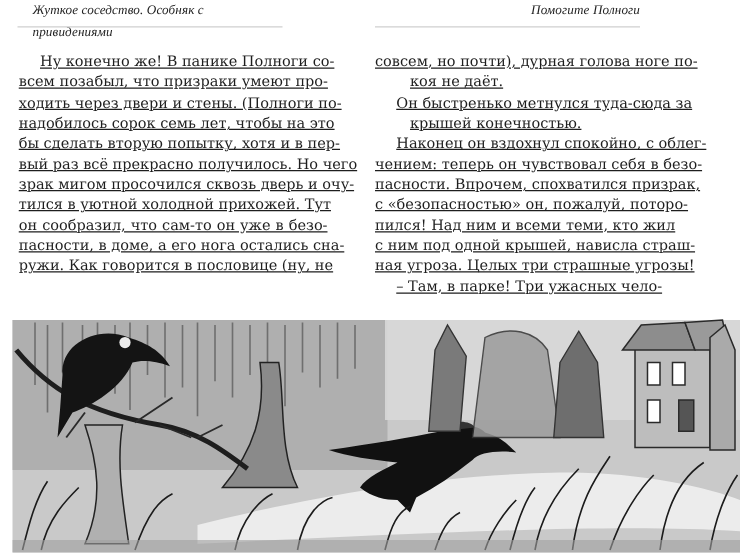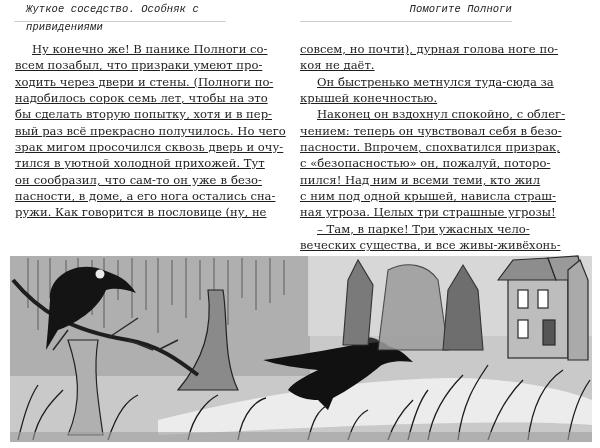--- a/index.html
+++ b/index.html
@@ -4,21 +4,21 @@
 <style>
   html, body { margin: 0; padding: 0; }
   body {
     width: 600px; height: 448px; overflow: hidden;
     background: #ffffff; position: relative;
     font-family: "DejaVu Serif", "Liberation Serif", serif;
     color: #1e1e1e;
   }
   .running-head {
     position: absolute; top: 0; height: 24px;
-    font-family: Liberation Mono, monospace;
+    font-family: Liberation Serif, serif;
     font-style: italic; font-size: 10.5px; letter-spacing: 0.1px;
     color: #222;
     line-height: 18px;
   }
   .running-head .txt { display: block; }
   .running-head .rule {
     position: absolute; left: 0; right: 0; top: 21px; height: 1px;
     background: #cfcfcf;
   }
   #rh-left { left: 14px; width: 212px; }
@@ -31,21 +31,21 @@
     font-size: 11.6px; line-height: 16.35px;
     text-align: justify;
     text-decoration: underline;
   }
   #col-left { left: 15px; width: 247px; }
   #col-right { left: 300px; width: 215px; }
   .line {
     display: block; white-space: nowrap;
     text-align: justify; text-align-last: justify;
   }
-  .line.last { text-align-last: left; }
+  .line.last { text-align-last: left; margin-left: 28px; }
   .line.indent { padding-left: 17px; }
 
   
   #illustration {
     position: absolute; left: 8px; top: 250px; width: 586px; height: 194px;
   }
   #illustration svg { width: 100%; height: 100%; display: block; }
 </style>
 </head>
 <body>
@@ -78,21 +78,20 @@
     <span class="line indent">Он быстренько метнулся туда-сюда за</span>
     <span class="line last">крышей конечностью.</span>
     <span class="line indent">Наконец он вздохнул спокойно, с облег-</span>
     <span class="line">чением: теперь он чувствовал себя в безо-</span>
     <span class="line">пасности. Впрочем, спохватился призрак,</span>
     <span class="line">с «безопасностью» он, пожалуй, поторо-</span>
     <span class="line">пился! Над ним и всеми теми, кто жил</span>
     <span class="line">с ним под одной крышей, нависла страш-</span>
     <span class="line">ная угроза. Целых три страшные угрозы!</span>
     <span class="line indent">– Там, в парке! Три ужасных чело-</span>
-    <span class="line">веческих существа, и все живы-живёхонь-</span>
   </div>
 
 <div id="illustration">
   <svg viewBox="0 0 586 194" preserveAspectRatio="none">
     <defs>
       <filter id="rough">
           <feTurbulence type="fractalNoise" baseFrequency="0.9" numOctaves="2" result="n"></feTurbulence>
           <feDisplacementMap in="SourceGraphic" in2="n" scale="2"></feDisplacementMap>
         </filter>
     </defs>

